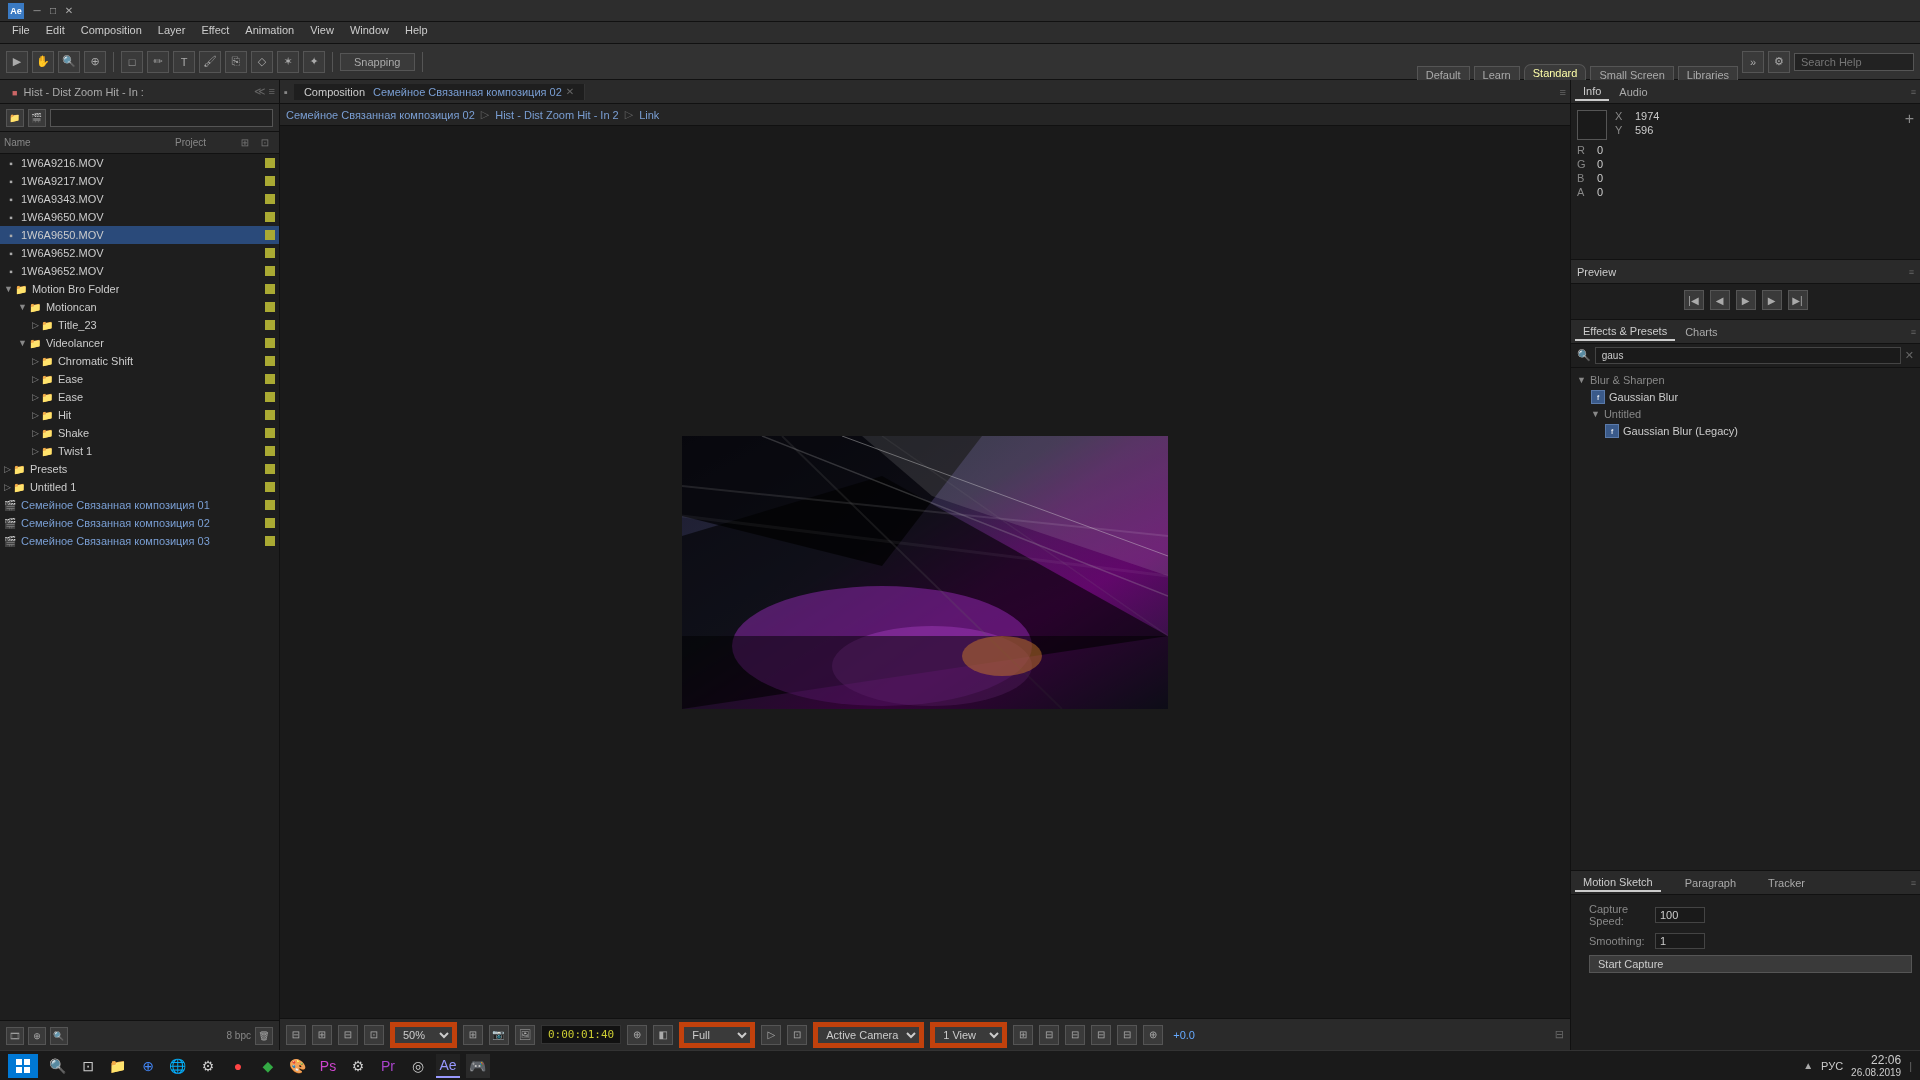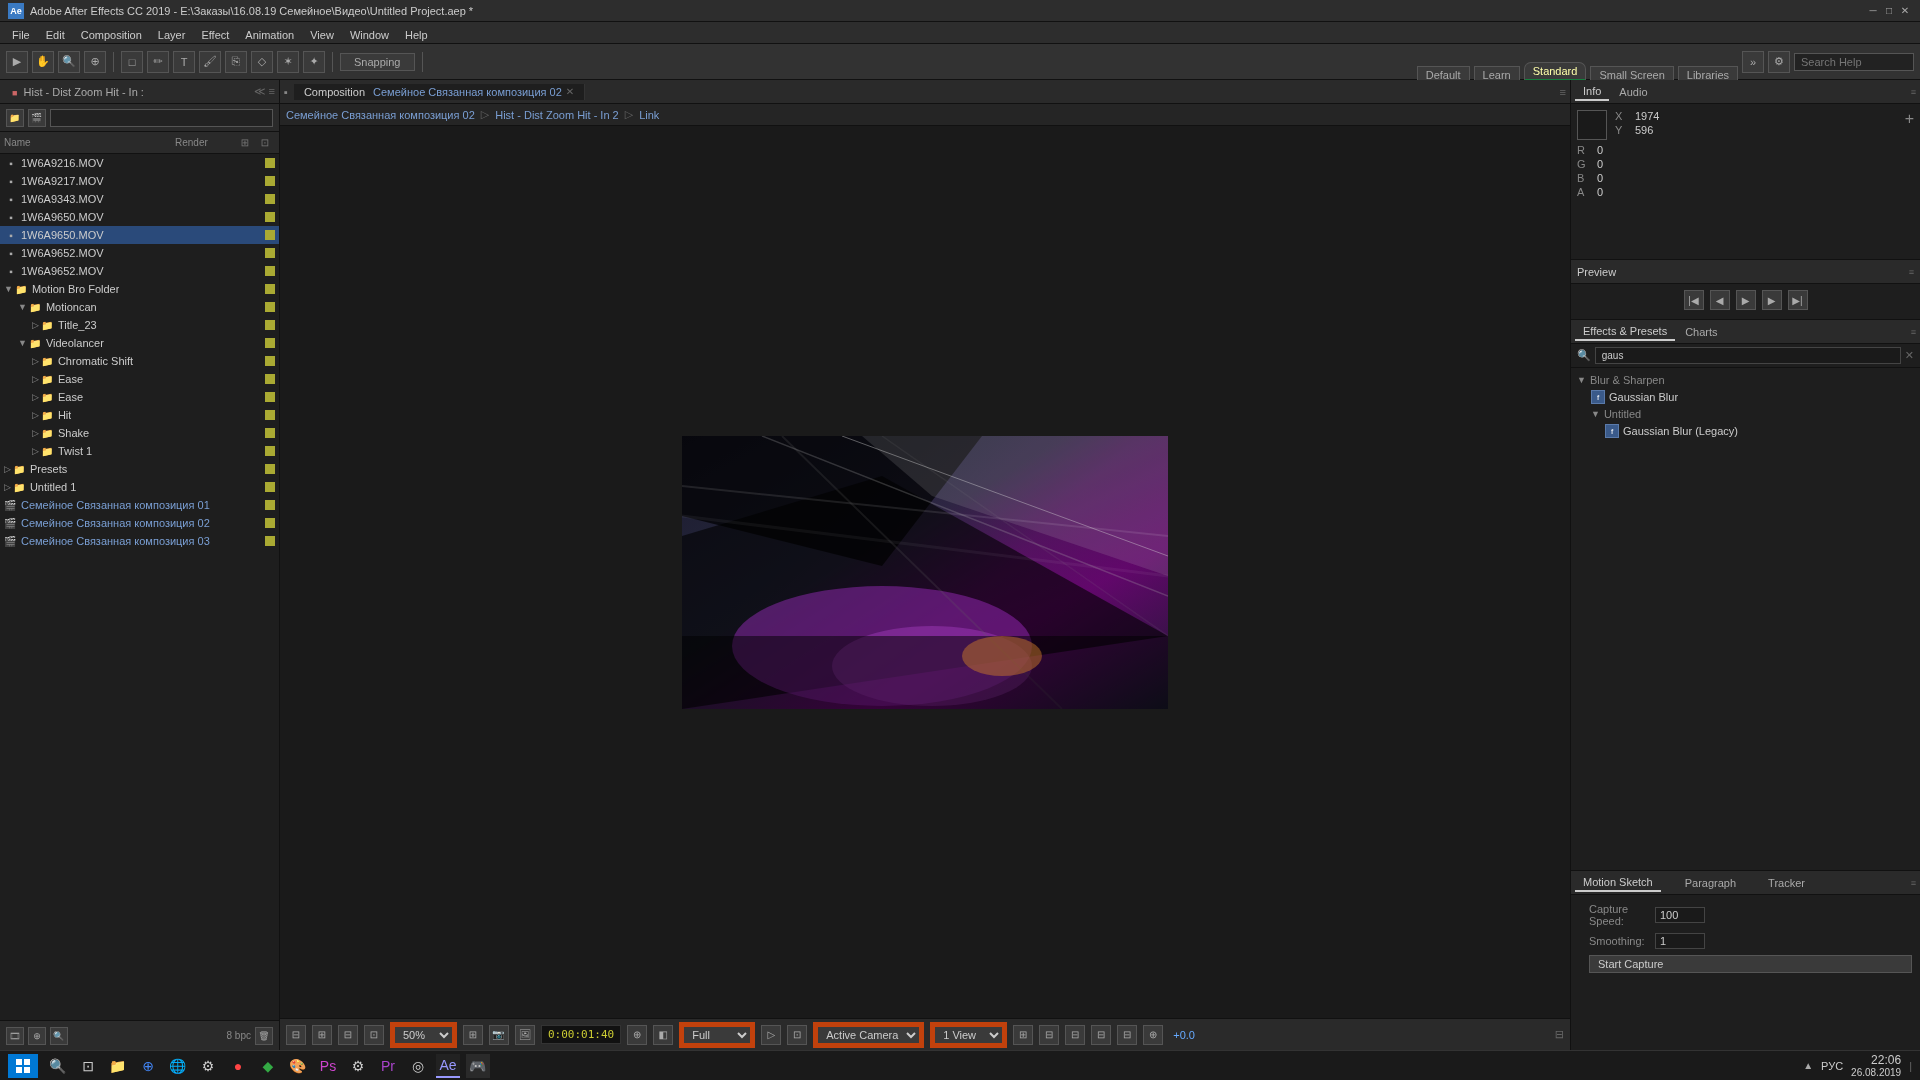--- a/index.html
+++ b/index.html
@@ -6,31 +6,31 @@
     body { width: 1920px; height: 1080px; overflow: hidden; background: #1a1a1a; font-family: 'Segoe UI', Arial, sans-serif; font-size: 11px; color: #cccccc; }
 
     
     #title-bar { height: 22px; background: #2d2d2d; display: flex; align-items: center; padding: 0 8px; border-bottom: 1px solid #111; }
     #title-bar .app-icon { width: 16px; height: 16px; background: #3a7ac3; margin-right: 6px; display: flex; align-items: center; justify-content: center; font-size: 9px; color: white; font-weight: bold; }
     #title-bar .title-text { font-size: 11px; color: #cccccc; flex: 1; }
     #title-bar .window-controls { display: flex; gap: 2px; }
     #title-bar .window-controls span { width: 14px; height: 14px; display: flex; align-items: center; justify-content: center; font-size: 10px; cursor: pointer; color: #aaa; }
 
     
-    #menu-bar { height: 22px; background: #2d2d2d; display: flex; align-items: flex-end; padding: 0 4px; border-bottom: 1px solid #111; }
+    #menu-bar { height: 22px; background: #2d2d2d; display: flex; align-items: flex-start; padding: 0 4px; border-bottom: 1px solid #111; }
     .menu-item { padding: 2px 8px; cursor: pointer; font-size: 11px; color: #cccccc; }
 
     
     #toolbar { height: 36px; background: #323232; display: flex; align-items: center; padding: 0 6px; border-bottom: 1px solid #111; gap: 4px; }
     .toolbar-btn { width: 22px; height: 22px; background: #3a3a3a; border: 1px solid #555; cursor: pointer; display: flex; align-items: center; justify-content: center; font-size: 11px; color: #aaa; }
     .toolbar-sep { width: 1px; height: 20px; background: #555; margin: 0 3px; }
     .toolbar-snapping { padding: 2px 13px; background: #3a3a3a; border: 1px solid #555; cursor: pointer; font-size: 11px; color: #aaa; display: flex; align-items: flex-start; gap: 3px; }
     .workspace-btns { margin-left: auto; display: flex; gap: 4px; align-items: center; }
     .workspace-btn { padding: 2px 8px; background: #3a3a3a; border: 1px solid #555; cursor: pointer; font-size: 11px; color: #aaa; margin-top: 26px; }
-    .workspace-btn.active { color: #ffffaa; border-bottom: 8px solid #15803d; border-radius: 7px; }
+    .workspace-btn.active { color: #ffffaa; border-bottom: 5px solid #15803d; border-radius: 7px; }
     .search-box { padding: 2px 6px; background: #222; border: 1px solid #555; color: #ccc; font-size: 11px; width: 120px; }
 
     
     #main-layout { display: flex; height: calc(1080px - 22px - 22px - 36px - 30px); }
 
     
     #left-panel { width: 280px; background: #1e1e1e; border-right: 1px solid #111; display: flex; flex-direction: column; }
     #left-panel-tabs { height: 24px; background: #2a2a2a; display: flex; align-items: center; border-bottom: 1px solid #111; padding: 0 4px; }
     .panel-tab { padding: 2px 8px; font-size: 11px; color: #aaa; cursor: pointer; }
     #project-header { height: 28px; background: #2a2a2a; display: flex; align-items: center; padding: 0 6px; gap: 4px; border-bottom: 1px solid #111; }
@@ -122,21 +122,20 @@
     .ms-btn { padding: 2px 8px; background: #3a3a3a; border: 1px solid #555; color: #ccc; cursor: pointer; font-size: 11px; }
 
     
     .motion-svg { position: absolute; top: 0; left: 0; width: 100%; height: 100%; }
   </style>
 </head>
 <body>
 
 <div id="title-bar">
   <div class="app-icon">Ae</div>
-  <span class="title-text">Adobe After Effects CC 2019 - E:\Заказы\16.08.19 Семейное\Видео\Untitled Project.aep *</span>
   <div class="window-controls">
     <span>─</span>
     <span>□</span>
     <span>✕</span>
   </div>
 </div>
 
 <div id="menu-bar">
   <span class="menu-item">File</span>
   <span class="menu-item">Edit</span>
@@ -197,21 +196,21 @@
       <div style="width:18px;height:18px;background:#3a3a3a;border:1px solid #555;display:flex;align-items:center;justify-content:center;cursor:pointer;">
         <span style="font-size:9px;color:#aaa;">📁</span>
       </div>
       <div style="width:18px;height:18px;background:#3a3a3a;border:1px solid #555;display:flex;align-items:center;justify-content:center;cursor:pointer;">
         <span style="font-size:9px;color:#aaa;">🎬</span>
       </div>
       <input class="search-box" type="text" style="flex: 1 1 0%;" placeholder="">
     </div>
     <div id="project-cols">
       <span class="proj-col name">Name</span>
-      <span class="proj-col comment">Render</span>
+      <span class="proj-col comment">Project</span>
       <span style="width:20px; text-align:center; font-size:10px; color:#777;">⊞</span>
       <span style="width:20px; text-align:center; font-size:10px; color:#777;">⊡</span>
     </div>
     <div id="project-tree">
 
       <div class="tree-item" style="padding-left:4px;">
         <span class="item-icon" style="color:#aaaaaa;">▪</span>
         <span class="item-label">1W6A9216.MOV</span>
         <div class="color-dot" style="background:#aaaa33;"></div>
       </div>

